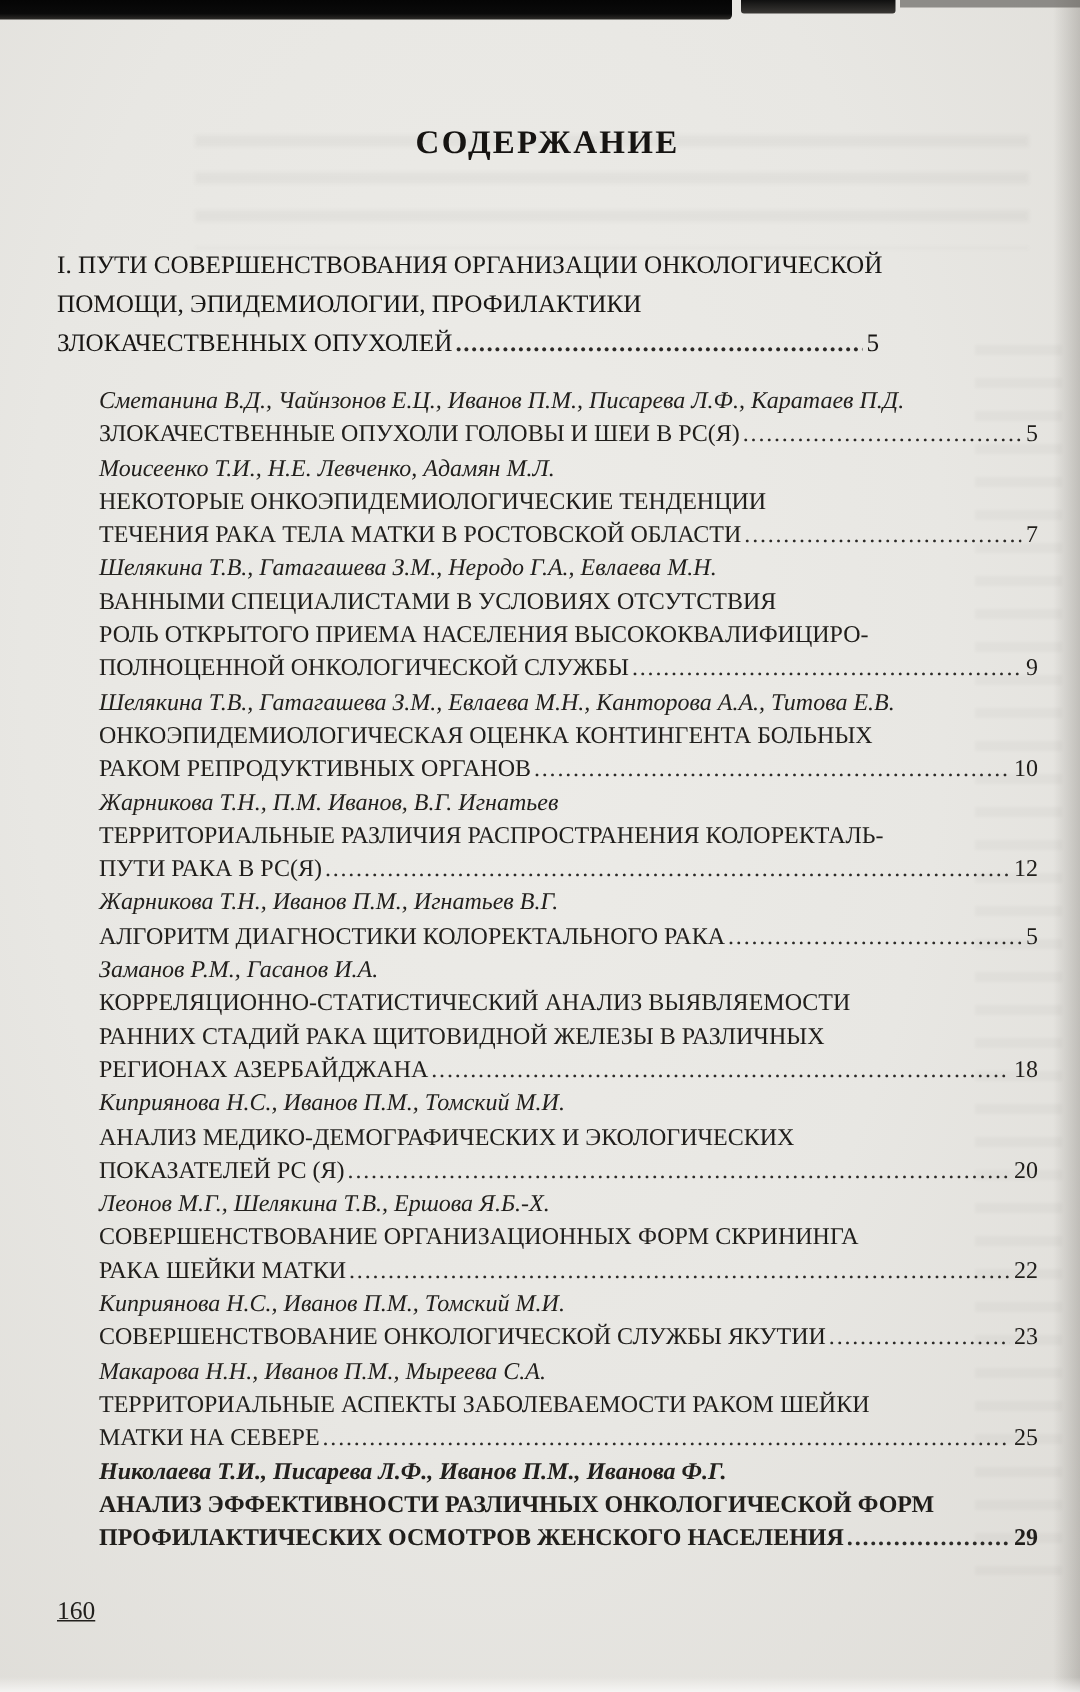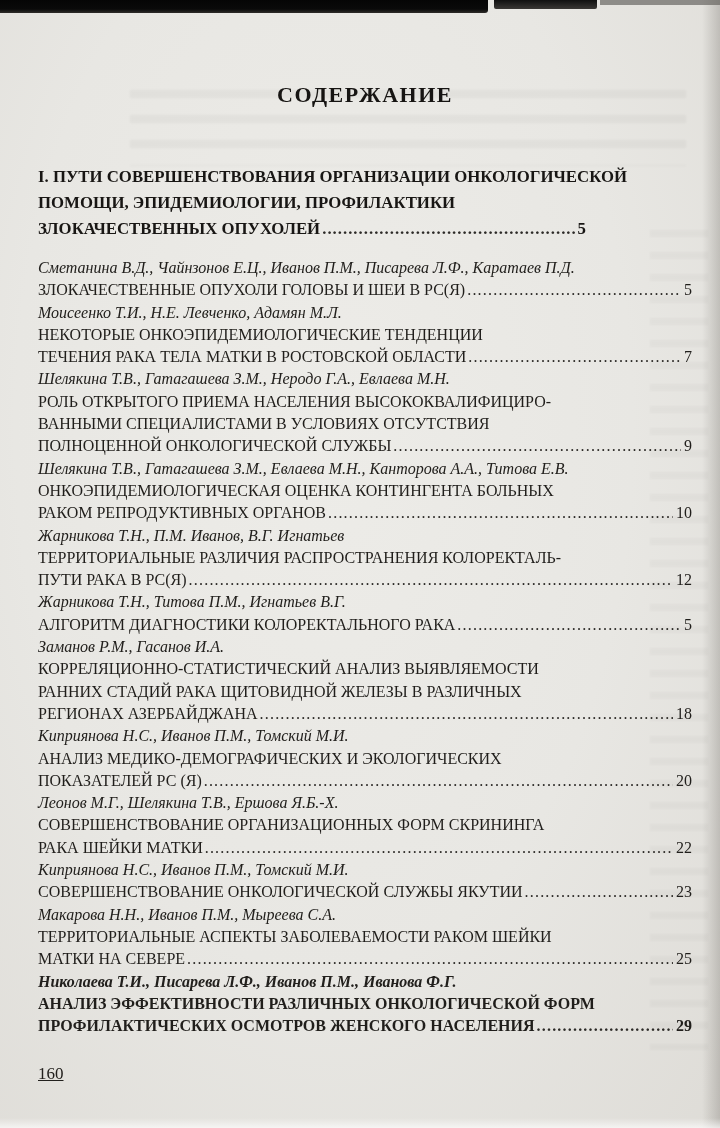--- a/index.html
+++ b/index.html
@@ -57,32 +57,33 @@
   }
   .doc-title {
     margin: 82px 0 0 0;
     text-align: center;
     font-size: 22px; font-weight: bold;
     letter-spacing: 1.5px;
     color: #161412;
   }
   .section-heading {
     margin-top: 56px;
-    font-weight: bold;
+    font-weight: normal;
     font-size: 16.8px;
     line-height: 26px;
     color: #181614;
     margin-bottom: 15px;
   }
   .sh-line { white-space: nowrap; }
   .section-heading .leader-line { width: 548px; }
 
   .entries {
     font-size: 16px;
     line-height: 22.3px;
+    margin-left: 28px;
   }
   .entry { margin: 0; }
   .authors {
     font-style: italic;
     color: #22201d;
     white-space: nowrap;
   }
   .tline { white-space: nowrap; color: #201e1b; }
   .leader-line { display: flex; align-items: baseline; }
   .ttext, .sh-text { flex: 0 0 auto; }
@@ -152,22 +153,22 @@
         <div class="tline">НЕКОТОРЫЕ ОНКОЭПИДЕМИОЛОГИЧЕСКИЕ ТЕНДЕНЦИИ</div>
         <div class="tline leader-line">
           <span class="ttext">ТЕЧЕНИЯ РАКА ТЕЛА МАТКИ В РОСТОВСКОЙ ОБЛАСТИ</span>
           <span class="dots"></span>
           <span class="pg">7</span>
         </div>
       </div>
 
       <div class="entry">
         <div class="authors">Шелякина Т.В., Гатагашева З.М., Неродо Г.А., Евлаева М.Н.</div>
+        <div class="tline">ВАННЫМИ СПЕЦИАЛИСТАМИ В УСЛОВИЯХ ОТСУТСТВИЯ</div>
         <div class="tline">РОЛЬ ОТКРЫТОГО ПРИЕМА НАСЕЛЕНИЯ ВЫСОКОКВАЛИФИЦИРО-</div>
-        <div class="tline">ВАННЫМИ СПЕЦИАЛИСТАМИ В УСЛОВИЯХ ОТСУТСТВИЯ</div>
         <div class="tline leader-line">
           <span class="ttext">ПОЛНОЦЕННОЙ ОНКОЛОГИЧЕСКОЙ СЛУЖБЫ</span>
           <span class="dots"></span>
           <span class="pg">9</span>
         </div>
       </div>
 
       <div class="entry">
         <div class="authors">Шелякина Т.В., Гатагашева З.М., Евлаева М.Н., Канторова А.А., Титова Е.В.</div>
         <div class="tline">ОНКОЭПИДЕМИОЛОГИЧЕСКАЯ ОЦЕНКА КОНТИНГЕНТА БОЛЬНЫХ</div>
@@ -182,21 +183,21 @@
         <div class="authors">Жарникова Т.Н., П.М. Иванов, В.Г. Игнатьев</div>
         <div class="tline">ТЕРРИТОРИАЛЬНЫЕ РАЗЛИЧИЯ РАСПРОСТРАНЕНИЯ КОЛОРЕКТАЛЬ-</div>
         <div class="tline leader-line">
           <span class="ttext">ПУТИ РАКА В РС(Я)</span>
           <span class="dots"></span>
           <span class="pg">12</span>
         </div>
       </div>
 
       <div class="entry">
-        <div class="authors">Жарникова Т.Н., Титова П.М., Игнатьев В.Г.</div>
+        <div class="authors">Жарникова Т.Н., Иванов П.М., Игнатьев В.Г.</div>
         <div class="tline leader-line">
           <span class="ttext">АЛГОРИТМ ДИАГНОСТИКИ КОЛОРЕКТАЛЬНОГО РАКА</span>
           <span class="dots"></span>
           <span class="pg">5</span>
         </div>
       </div>
 
       <div class="entry">
         <div class="authors">Заманов Р.М., Гасанов И.А.</div>
         <div class="tline">КОРРЕЛЯЦИОННО-СТАТИСТИЧЕСКИЙ АНАЛИЗ ВЫЯВЛЯЕМОСТИ</div>

